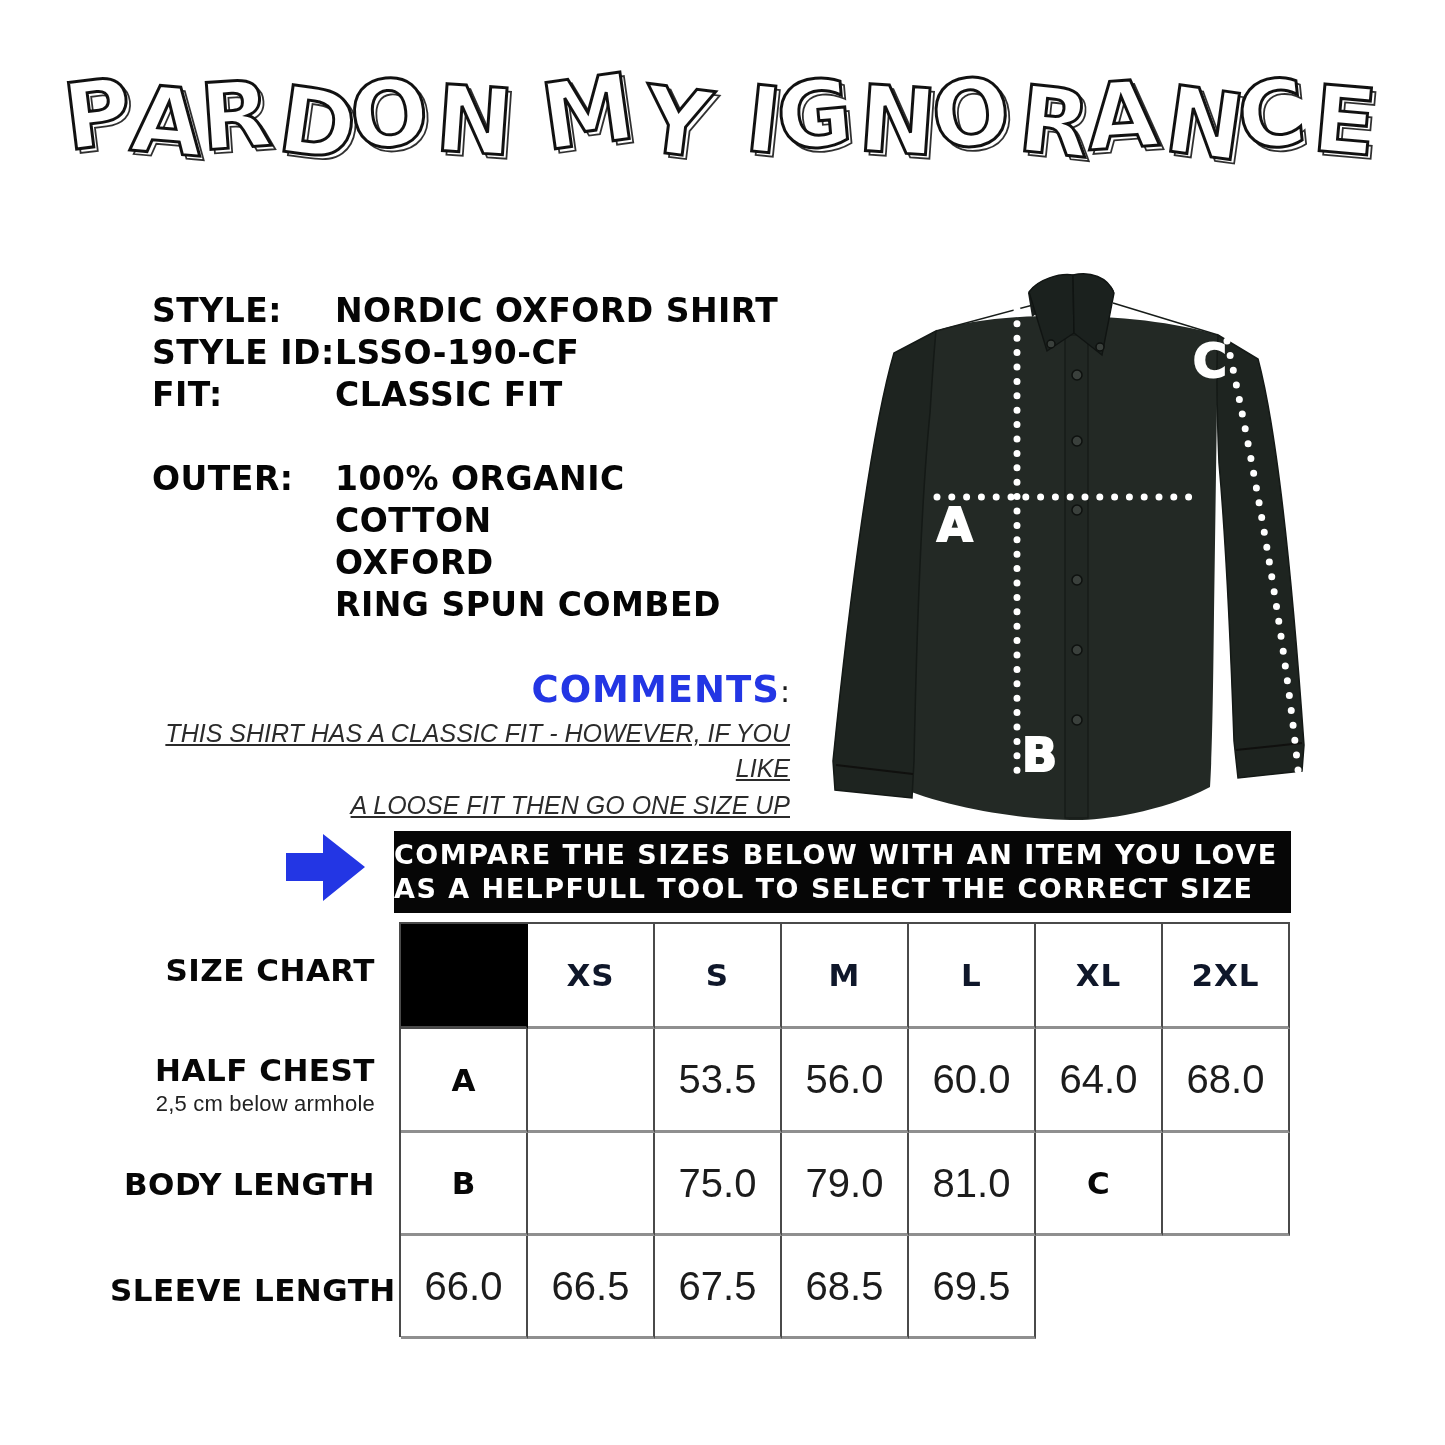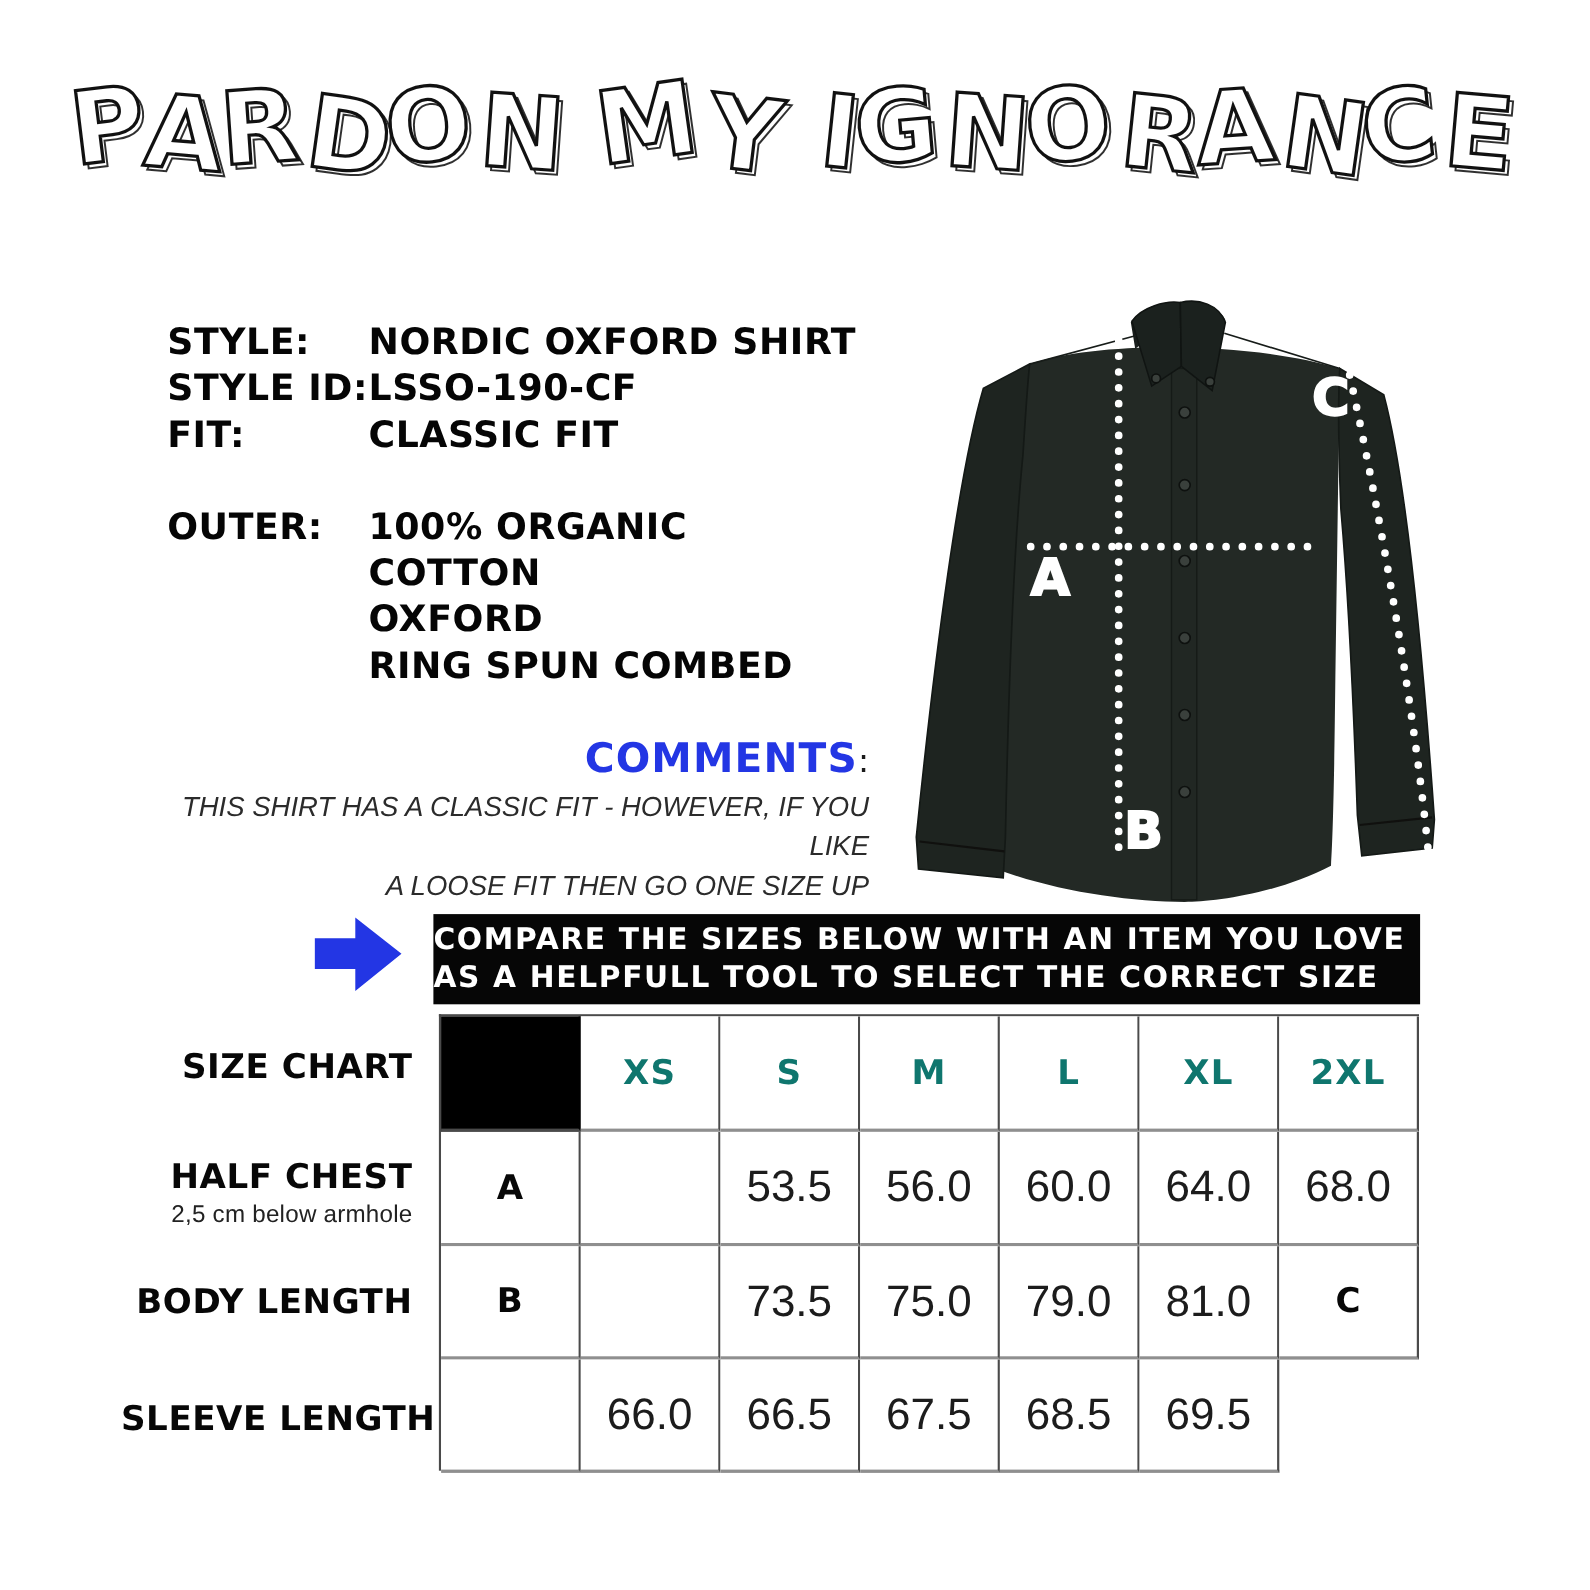--- a/index.html
+++ b/index.html
@@ -23,21 +23,21 @@
   .spec-row { display:flex; font-size:33px; font-weight:bold; line-height:42px; color:#050505; letter-spacing:0.5px; }
   .spec-row .lab { width:183px; flex:0 0 183px; }
   .spec-gap { height:42px; }
   .spec-val-lines div { font-size:33px; font-weight:bold; line-height:42px; color:#050505; letter-spacing:0.5px; }
 
   
   .comments { position:absolute; left:150px; top:668px; width:640px;text-align:right; }
   .comments-head { font-size:37px; font-weight:bold; line-height:44px; }
   .comments-head .blue-word { color:#2336E4; letter-spacing:1px; }
   .comments-head .colon { color:#1a1a1a; font-weight:normal; font-size:30px; }
-  .comment-line { font-family:"Liberation Sans", sans-serif; font-style:italic; font-size:25px; line-height:35px; color:#2b2b2b; margin-top:2px; }
+  .comment-line { font-family:"Liberation Sans", sans-serif; font-style:italic; font-size:25px; line-height:35px; color:#2b2b2b; margin-top:2px;text-decoration:underline; }
   .comment-line:first-of-type { margin-top:10px; }
 
   
   .shirt-svg { position:absolute; left:790px; top:263px; width:560px; height:572px; }
 
   
   .arrow-svg { position:absolute; left:286px; top:832px; width:80px; height:72px; }
   .banner {
     position:absolute; left:394px; top:831px; width:897px; height:82px;
     background:#060606; color:#ffffff; text-align:left;
@@ -53,21 +53,21 @@
     grid-template-rows:105px 104px 103px 103px;
     border-top:2px solid #4a4a4a;
     border-left:2px solid #4a4a4a;
   }
   .cell {
     border-right:2px solid #4a4a4a;
     border-bottom:3px solid #8f8f8f;
     display:flex; align-items:center; justify-content:center;
     background:#ffffff;
   }
-  .cell.head { font-size:31px; font-weight:bold; color:#0f766e; letter-spacing:1px; }
+  .cell.head { font-size:31px; font-weight:bold; color:#0f172a; letter-spacing:1px; }
   .cell.black-cell { background:#000000; border-right-color:#000; border-bottom-color:#4a4a4a; }
   .cell.letter { font-size:31px; font-weight:bold; color:#070707; }
   .cell.val { font-family:"Liberation Sans", sans-serif; font-size:40px; font-weight:400; color:#1c1c1c; }
 
   
   .row-label { position:absolute; left:110px; width:265px; text-align:right; white-space:nowrap; color:#070707; }
   .row-label .nm { font-size:31px; font-weight:bold; letter-spacing:0.5px; }
   .row-label .note { font-family:"Liberation Sans", sans-serif; font-size:22px; font-weight:normal; color:#222; margin-top:3px; letter-spacing:0.2px; }
   .lbl-sizechart { top:952px; }
   .lbl-halfchest { top:1052px; }
@@ -197,21 +197,20 @@
     <div class="cell letter">A</div>
     <div class="cell val"></div>
     <div class="cell val">53.5</div>
     <div class="cell val">56.0</div>
     <div class="cell val">60.0</div>
     <div class="cell val">64.0</div>
     <div class="cell val">68.0</div>
 
     <div class="cell letter">B</div>
     <div class="cell val"></div>
-    <div class="cell val">73.5</div>
     <div class="cell val">75.0</div>
     <div class="cell val">79.0</div>
     <div class="cell val">81.0</div>
 
     <div class="cell letter">C</div>
     <div class="cell val"></div>
     <div class="cell val">66.0</div>
     <div class="cell val">66.5</div>
     <div class="cell val">67.5</div>
     <div class="cell val">68.5</div>

